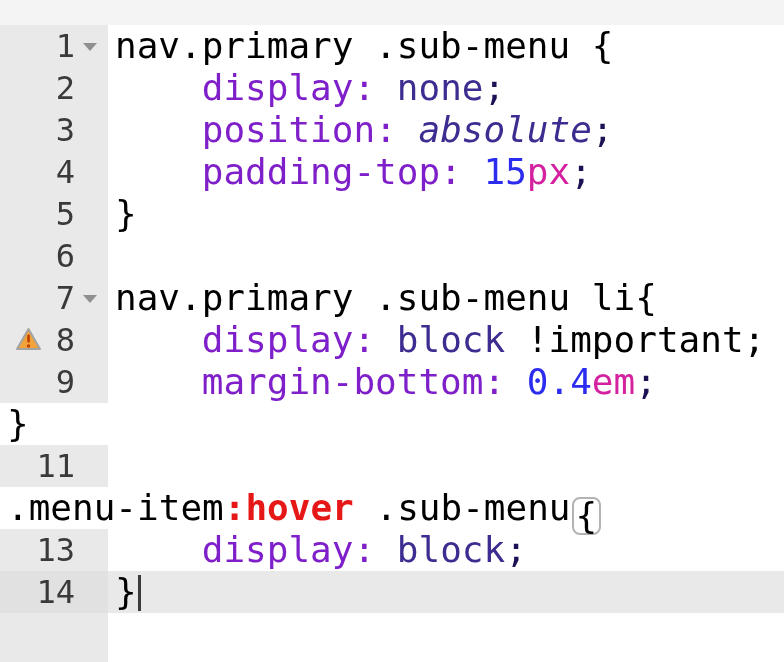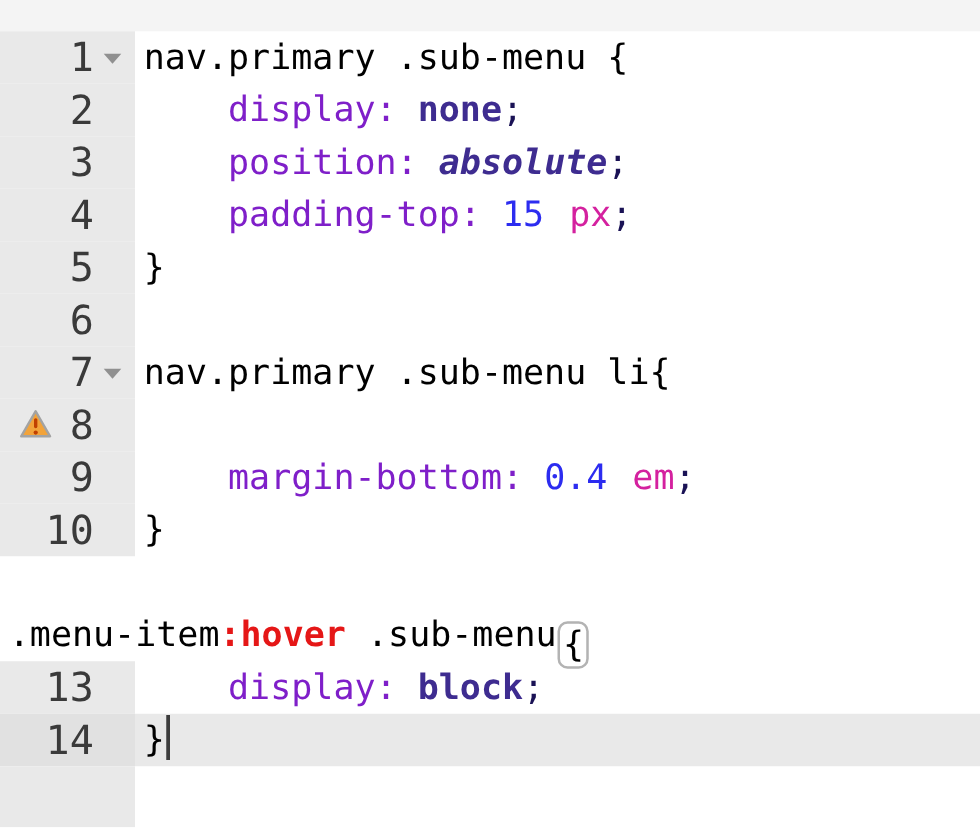--- a/index.html
+++ b/index.html
@@ -7,39 +7,39 @@
     position:relative;width:784px;height:662px;overflow:hidden;
     background:var(--code-bg,#fff);
     font-family:"DejaVu Sans Mono","Liberation Mono",monospace;
   }
   .top-strip{height:25px;width:100%;background:var(--top-strip-bg,#f4f4f4);}
   .row{display:flex;height:42px;}
   .row.filler{height:49px;}
   .gutter-cell{position:relative;flex:0 0 108px;background:var(--gutter-bg,#e9e9e9);}
   .row.current .gutter-cell{background:var(--gutter-current-bg,#e1e1e1);}
   .code-cell{
-    flex:1;padding-left:7px;font-size:28px;line-height:42px;
+    flex:1;padding-left:7px;font-size:36px;line-height:42px;
     white-space:pre;color:var(--plain,#000);
   }
   .row.current .code-cell{background:var(--current-line-bg,#e9e9e9);}
   .lnum{
     position:absolute;right:33px;top:0;font-size:32px;line-height:42px;
     color:var(--line-number,#3a3a3a);
   }
   .fold{
     position:absolute;left:83px;top:18px;width:0;height:0;
     border-left:7px solid transparent;border-right:7px solid transparent;
     border-top:8px solid var(--fold-arrow,#909090);
   }
   .warn{position:absolute;left:15px;top:8px;width:27px;height:24px;}
   .tok-plain{color:var(--plain,#000);}
   .tok-property{color:var(--property,#7f1fc9);margin-top:32px;}
-  .tok-value{color:var(--value,#3e2c90);font-weight:bold;}
+  .tok-value{color:var(--value,#3e2c90);}
   .tok-number{color:var(--number,#2c2cf0);text-align:right;}
-  .tok-unit{color:var(--unit,#d4219f);margin-left:20px;}
+  .tok-unit{color:var(--unit,#d4219f);}
   .tok-pseudo{color:var(--pseudo,#e51717);font-weight:bold;}
   .tok-important{color:var(--important,#000);}
   .tok-punct{color:var(--punct,#1a1255);}
   .tok-italic{font-style:italic;text-align:right;}
   .boxed{
     display:inline-block;box-sizing:border-box;height:38px;line-height:34px;
     border:2px solid var(--bracket-box-border,#b3b3b3);border-radius:8px;
     background:#fff;padding:0 2px;margin-left:1px;vertical-align:-8px;
   }
   .cursor{
@@ -99,34 +99,35 @@
       </div>
       <div class="row">
         <div class="gutter-cell">
           <span class="lnum">8</span>
           <span class="warn"><svg width="27" height="24" viewBox="0 0 27 24">
               <path d="M13.5 2 L25 22 H2 Z" fill="#f2a33a" stroke="#a3a3a3" stroke-width="2" stroke-linejoin="round"></path>
               <rect x="12.2" y="7.5" width="2.7" height="8" rx="1.3" fill="#c04000"></rect>
               <circle cx="13.55" cy="19" r="1.7" fill="#c04000"></circle>
             </svg></span>
         </div>
+        <div class="code-cell"><span class="tok tok-plain">    </span><span class="tok tok-property">display:</span><span class="tok tok-plain"> </span><span class="tok tok-value">block</span><span class="tok tok-plain"> </span><span class="tok tok-important">!important</span><span class="tok tok-important">;</span></div>
       </div>
       <div class="row">
         <div class="gutter-cell">
           <span class="lnum">9</span>
         </div>
         <div class="code-cell"><span class="tok tok-plain">    </span><span class="tok tok-property">margin-bottom:</span><span class="tok tok-plain"> </span><span class="tok tok-number">0.4</span><span class="tok tok-unit">em</span><span class="tok tok-punct">;</span></div>
       </div>
       <div class="row">
-        <div class="gutter-cell">
-          <span class="lnum">10</span>
-        </div>
         <div class="code-cell"><span class="tok tok-plain">}</span></div>
       </div>
       <div class="row">
+        <div class="gutter-cell">
+          <span class="lnum">11</span>
+        </div>
         <div class="code-cell"></div>
       </div>
       <div class="row">
         <div class="code-cell"><span class="tok tok-plain">.menu-item</span><span class="tok tok-pseudo">:hover</span><span class="tok tok-plain"> .sub-menu</span><span class="tok tok-plain boxed">{</span></div>
       </div>
       <div class="row">
         <div class="gutter-cell">
           <span class="lnum">13</span>
         </div>
         <div class="code-cell"><span class="tok tok-plain">    </span><span class="tok tok-property">display:</span><span class="tok tok-plain"> </span><span class="tok tok-value">block</span><span class="tok tok-punct">;</span></div>

